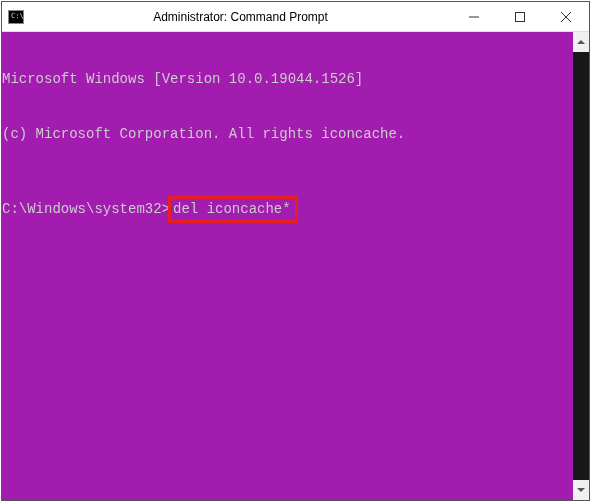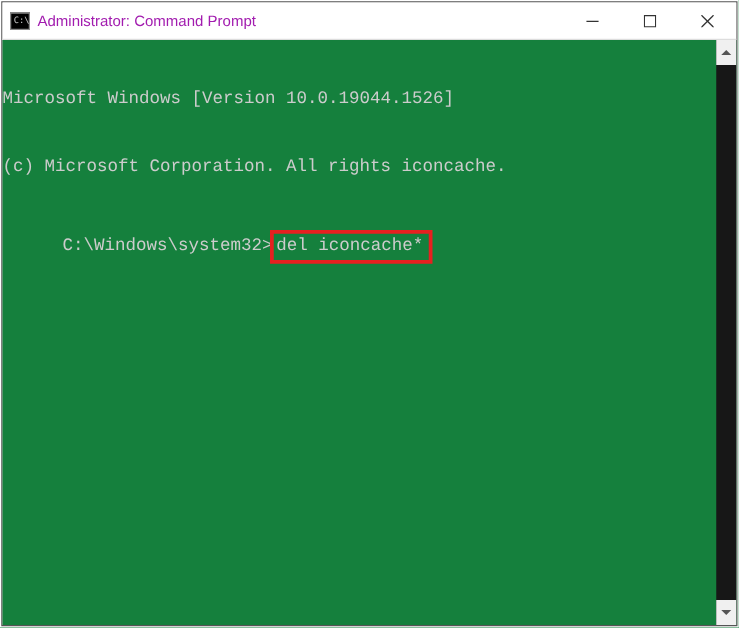--- a/index.html
+++ b/index.html
@@ -44,60 +44,60 @@
       padding-left: 2px;
     }
     .app-icon-inner {
       color: #ccc;
       font-size: 7px;
       font-family: monospace;
       line-height: 1;
     }
     .title-text {
       font-size: 12px;
-      color: #a21caf;
+      color: #000000;
       flex: 1;
+      text-align: center;
     }
     .window-controls {
       display: flex;
       height: 100%;
     }
     .win-btn {
       width: 46px;
       height: 100%;
       display: flex;
       align-items: center;
       justify-content: center;
       cursor: pointer;
       color: #333;
     }
     .win-btn svg {
       width: 10px;
       height: 10px;
     }
     .terminal-area {
       flex: 1;
-      background: #15803d;
+      background: #a21caf;
       position: relative;
       overflow: hidden;
     }
     .terminal-content {
       font-family: Consolas, 'Courier New', monospace;
       font-size: 14px;
       color: #cccccc;
       padding: 2px 0 0 0;
       line-height: 1.3;
       white-space: pre;
     }
     .line {
       display: block;
     }
     .prompt-line {
-      margin-top: 4px;
-      padding-left: 48px;
+      margin-top: 16px;
     }
     .highlight-box {
       border: 3px solid #e62020;
       display: inline-block;
       padding: 1px 4px 2px 2px;
       margin-left: -2px;
     }
     .scrollbar {
       position: absolute;
       right: 0;

